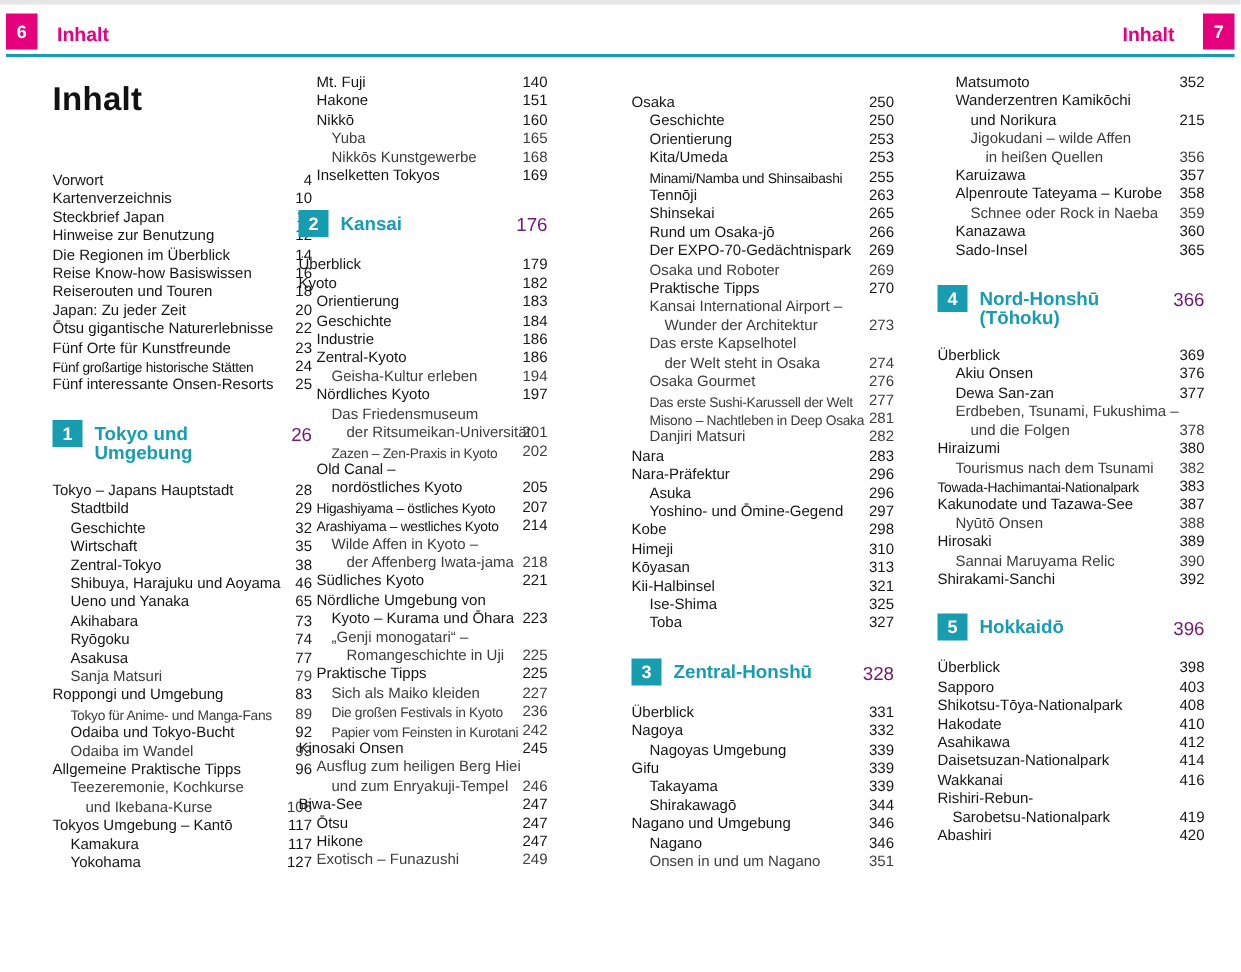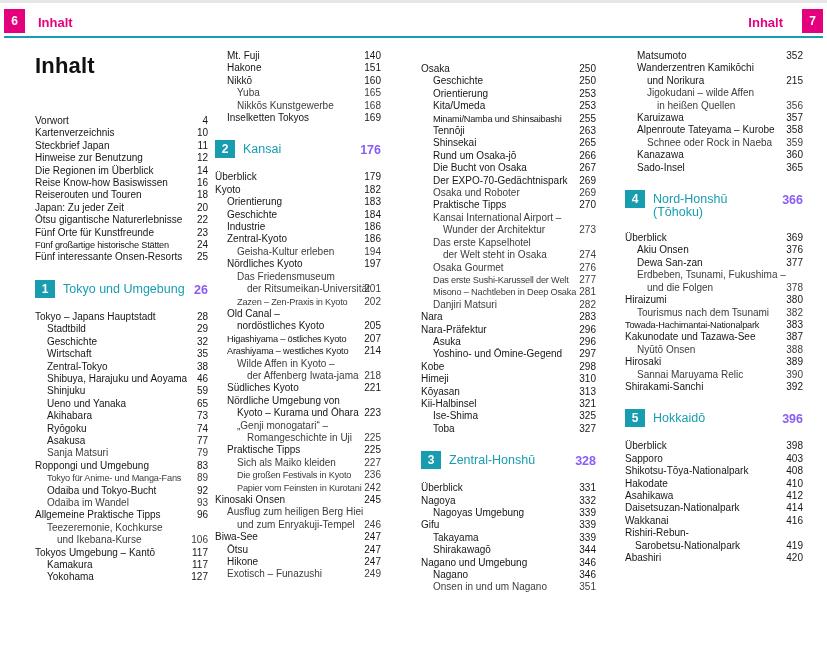--- a/index.html
+++ b/index.html
@@ -16,42 +16,42 @@
   }
   #box-left { left:4px; }
   #box-right { right:4px; }
   .header-label { position:absolute; top:15px; color:#e5007d; font-weight:bold; font-size:13px; }
   #label-left { left:38px; }
   #label-right { right:44px; }
   .header-rule { position:absolute; top:36px; left:4px; right:4px; height:2px; background:#189db0; }
 
   .toc-col { position:absolute; top:50px; }
   #col1 { left:35px;  width:173px; }
-  #col2 { left:215px; width:166px; }
+  #col2 { left:199px; width:166px; }
   #col3 { left:421px; width:175px;margin-top:13px; }
   #col4 { left:625px; width:178px; }
 
   .toc-title { font-size:22px; font-weight:bold; color:#111; margin:3px 0 36px 0; letter-spacing:0.2px; }
 
   .entry { display:flex; align-items:flex-end; font-size:10px; line-height:12.4px; }
   .entry .lbl { flex:1 1 auto; min-width:0; white-space:pre; padding-left:10px; text-indent:-10px; }
   .entry .pg  { flex:0 0 auto; margin-left:3px; white-space:nowrap; }
   .ind1 { padding-left:12px; }
   .ind2 { padding-left:22px; }
   .it   { color:#3d3d3d; }
   .nw .lbl { font-size:9.2px; letter-spacing:-0.2px; }
 
   .section { display:flex; align-items:flex-start; margin:16px 0 13px 0; }
   .secnum {
     flex:0 0 20px; width:20px; height:18px; background:#189db0; color:#fff;
     font-weight:bold; font-size:12px; display:flex; align-items:center; justify-content:center;
     margin-right:8px;
   }
-  .sectitle { flex:1 1 auto; min-width:0; color:#189db0; font-weight:normal; font-size:12.5px; line-height:13px; padding-top:3px; white-space:pre-line; }
-  .secpg    { flex:0 0 auto; color:#8b5cf6; font-weight:bold; font-size:12.5px; padding-top:3px; margin-left:3px; }
+  .sectitle { flex:1 1 auto; min-width:0; color:#189db0; font-weight:bold; font-size:12.5px; line-height:13px; padding-top:3px; white-space:pre-line; }
+  .secpg    { flex:0 0 auto; color:#701a75; font-weight:normal; font-size:12.5px; padding-top:3px; margin-left:3px; }
 </style>
 </head>
 <body>
 
 <div class="top-edge"></div>
 
 <div class="pagenum-box" id="box-left">
   <span>6</span>
 </div>
 <div class="header-label" id="label-left">Inhalt</div>
@@ -136,24 +136,20 @@
     </div>
     <div class="entry ind1">
       <span class="lbl">Zentral-Tokyo</span>
       <span class="pg">38</span>
     </div>
     <div class="entry ind1">
       <span class="lbl">Shibuya, Harajuku und Aoyama</span>
       <span class="pg">46</span>
     </div>
     <div class="entry ind1">
-      <span class="lbl">Shinjuku</span>
-      <span class="pg">59</span>
-    </div>
-    <div class="entry ind1">
       <span class="lbl">Ueno und Yanaka</span>
       <span class="pg">65</span>
     </div>
     <div class="entry ind1">
       <span class="lbl">Akihabara</span>
       <span class="pg">73</span>
     </div>
     <div class="entry ind1">
       <span class="lbl">Ryōgoku</span>
       <span class="pg">74</span>
@@ -374,24 +370,20 @@
       <span class="lbl">Tennōji</span>
       <span class="pg">263</span>
     </div>
     <div class="entry ind1">
       <span class="lbl">Shinsekai</span>
       <span class="pg">265</span>
     </div>
     <div class="entry ind1">
       <span class="lbl">Rund um Osaka-jō</span>
       <span class="pg">266</span>
-    </div>
-    <div class="entry ind1">
-      <span class="lbl">Die Bucht von Osaka</span>
-      <span class="pg">267</span>
     </div>
     <div class="entry ind1">
       <span class="lbl">Der EXPO-70-Gedächtnispark</span>
       <span class="pg">269</span>
     </div>
     <div class="entry ind1 it">
       <span class="lbl">Osaka und Roboter</span>
       <span class="pg">269</span>
     </div>
     <div class="entry ind1">

